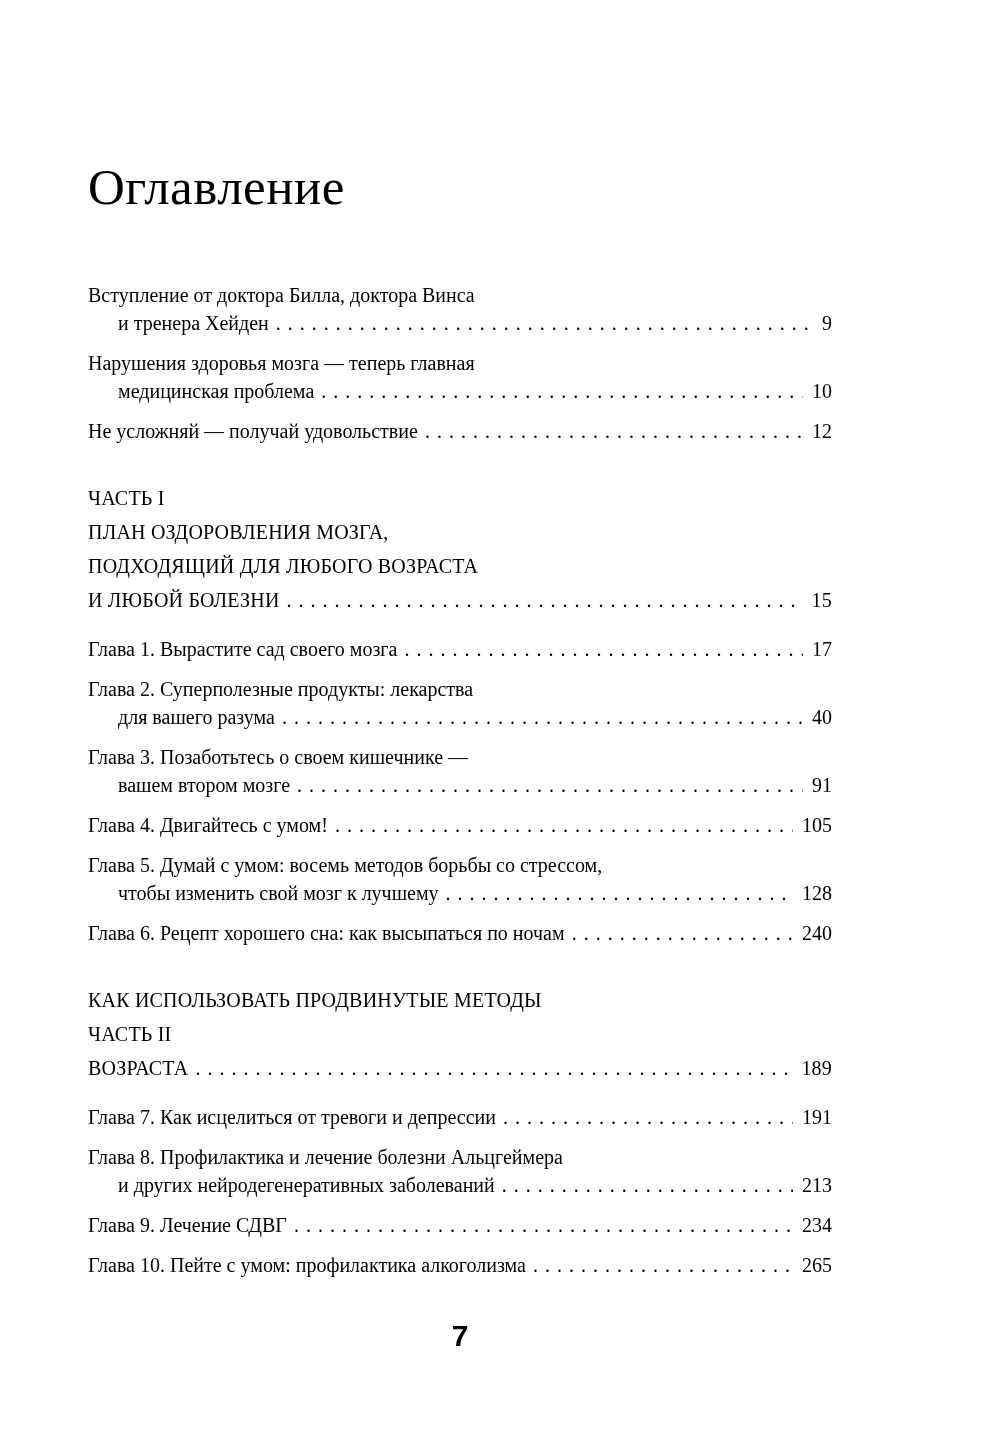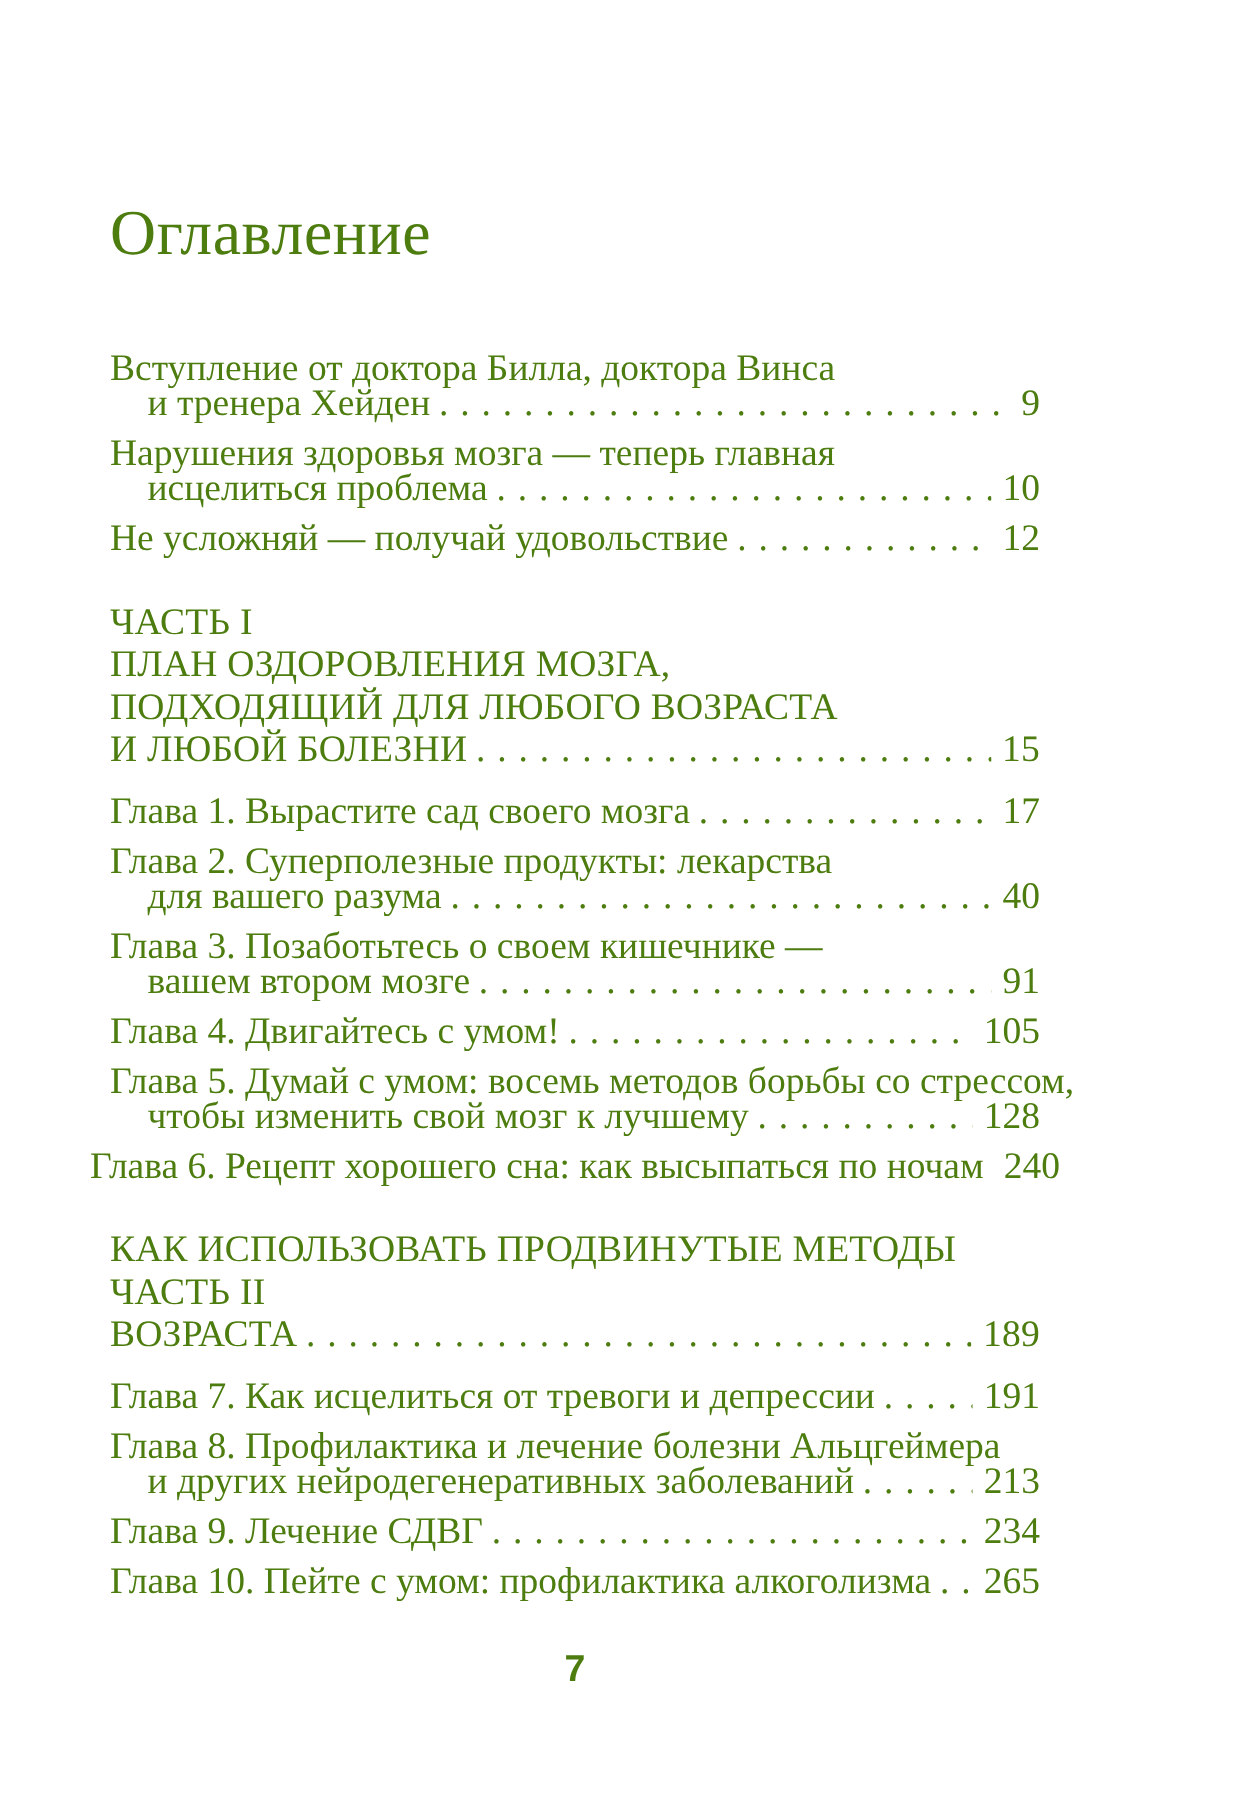--- a/index.html
+++ b/index.html
@@ -7,39 +7,39 @@
     padding: 0;
     background: #ffffff;
   }
   .page {
     position: relative;
     width: 987px;
     height: 1447px;
     background: #ffffff;
     overflow: hidden;
     font-family: "Liberation Serif", "DejaVu Serif", serif;
-    color: #4d7c0f;
+    color: #000000;
     border-radius: 21px;
   }
   .page-title {
     position: absolute;
     left: 88px;
     top: 128px;
     font-size: 51px;
     font-weight: 400;
     line-height: 1;
     letter-spacing: 0.5px;
     white-space: nowrap;
   }
   .toc {
     position: absolute;
     left: 88px;
     top: 281px;
     width: 744px;
-    font-size: 30px;
+    font-size: 20px;
     line-height: 28px;
   }
   .entry {
     margin: 0 0 12px 0;
   }
   .entry.part {
     margin-top: 36px;
     margin-bottom: 18px;
     line-height: 34px;
     letter-spacing: 0.2px;
@@ -95,21 +95,21 @@
         <div class="line"><span class="txt">Вступление от доктора Билла, доктора Винса</span></div>
         <div class="line cont leader-line">
           <span class="txt">и тренера Хейден</span>
           <span class="dots">. . . . . . . . . . . . . . . . . . . . . . . . . . . . . . . . . . . . . . . . . . . . . . . . . . . . . . . . . . . . . . . . . . . . . . . . . . . . . . . . </span>
           <span class="pg">9</span>
         </div>
       </div>
       <div class="entry front">
         <div class="line"><span class="txt">Нарушения здоровья мозга — теперь главная</span></div>
         <div class="line cont leader-line">
-          <span class="txt">исцелиться проблема</span>
+          <span class="txt">медицинская проблема</span>
           <span class="dots">. . . . . . . . . . . . . . . . . . . . . . . . . . . . . . . . . . . . . . . . . . . . . . . . . . . . . . . . . . . . . . . . . . . . . . . . . . . . . . . . </span>
           <span class="pg">10</span>
         </div>
       </div>
       <div class="entry front">
         <div class="line leader-line">
           <span class="txt">Не усложняй — получай удовольствие</span>
           <span class="dots">. . . . . . . . . . . . . . . . . . . . . . . . . . . . . . . . . . . . . . . . . . . . . . . . . . . . . . . . . . . . . . . . . . . . . . . . . . . . . . . . </span>
           <span class="pg">12</span>
         </div>

